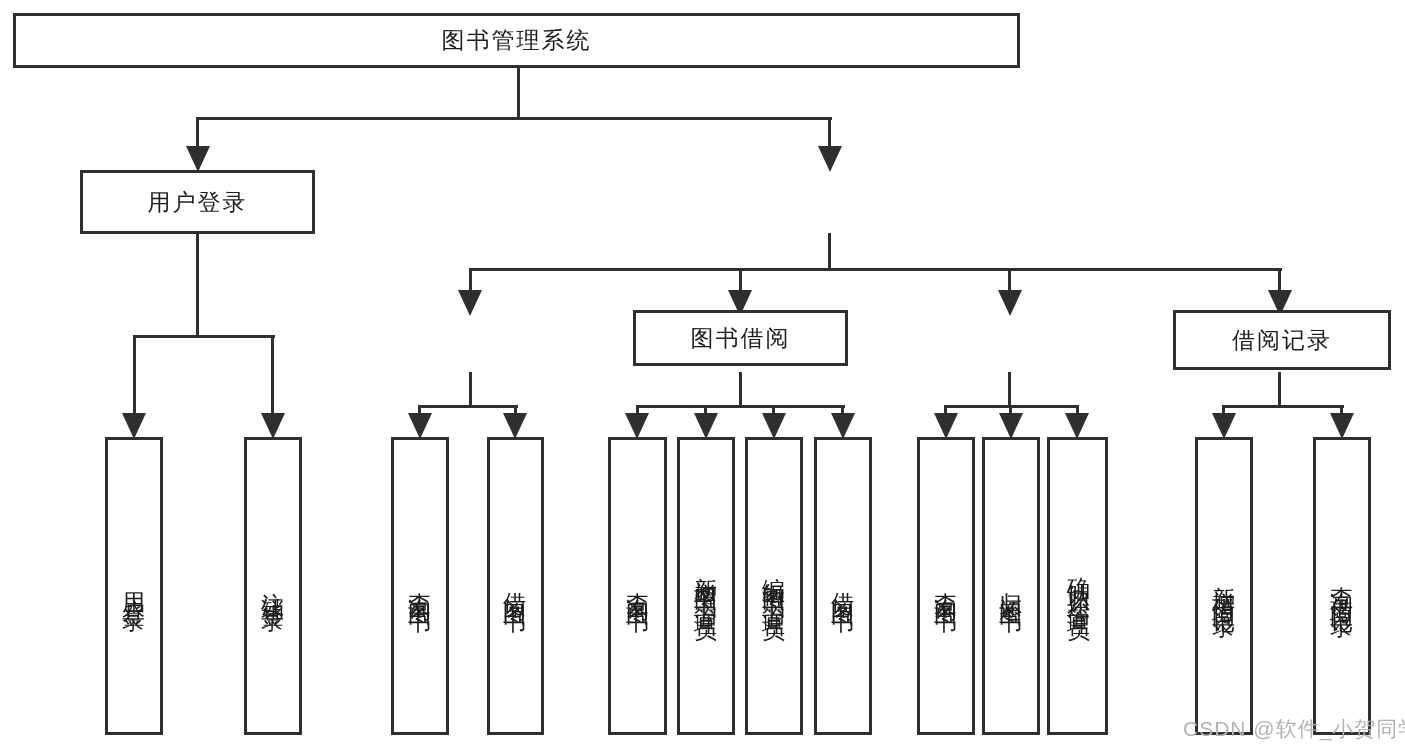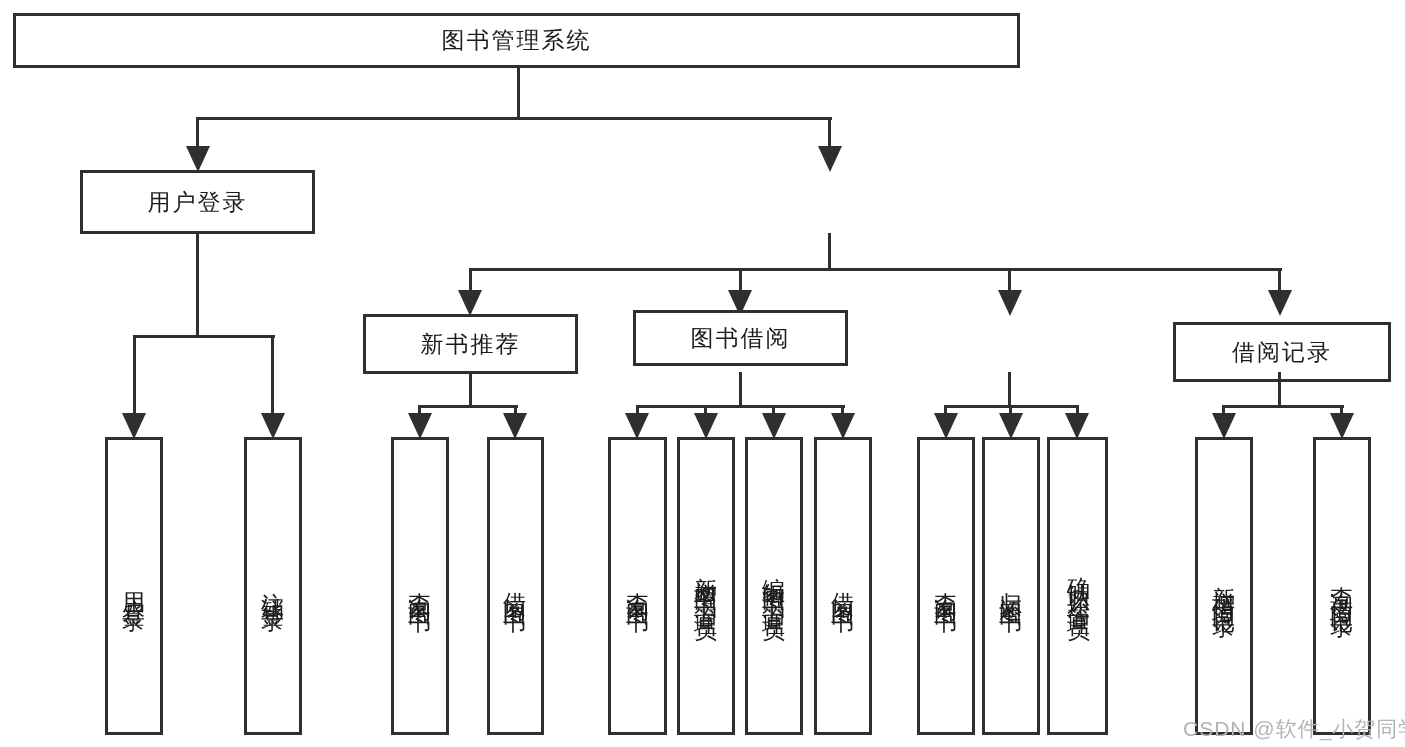--- a/index.html
+++ b/index.html
@@ -89,23 +89,22 @@
   <div class="hl" style="left:469px;top:268px;width:813px"></div>
   <div class="vl" style="left:469px;top:268px;height:28px"></div>
   <div class="ah" style="left:458px;top:290px"></div>
   <div class="vl" style="left:739px;top:268px;height:28px"></div>
   <div class="ah" style="left:728px;top:290px"></div>
   <div class="vl" style="left:1008px;top:268px;height:28px"></div>
   <div class="ah" style="left:998px;top:290px"></div>
   <div class="vl" style="left:1278px;top:268px;height:28px"></div>
   <div class="ah" style="left:1268px;top:290px"></div>
 
-  <div class="box hbox" style="left:363px;top:314px;width:215px;height:60px">新书推荐</div>
   <div class="box hbox" style="left:633px;top:310px;width:215px;height:56px">图书借阅</div>
-  <div class="box hbox" style="left:1173px;top:322px;width:218px;height:60px">借阅记录</div>
+  <div class="box hbox" style="left:1173px;top:310px;width:218px;height:60px">借阅记录</div>
 
   <div class="vl" style="left:469px;top:372px;height:36px"></div>
   <div class="hl" style="left:418px;top:405px;width:100px"></div>
   <div class="vl" style="left:418px;top:405px;height:13px"></div>
   <div class="ah" style="left:408px;top:413px"></div>
   <div class="vl" style="left:514px;top:405px;height:13px"></div>
   <div class="ah" style="left:503px;top:413px"></div>
 
   <div class="vl" style="left:739px;top:372px;height:36px"></div>
   <div class="hl" style="left:636px;top:405px;width:209px"></div>

